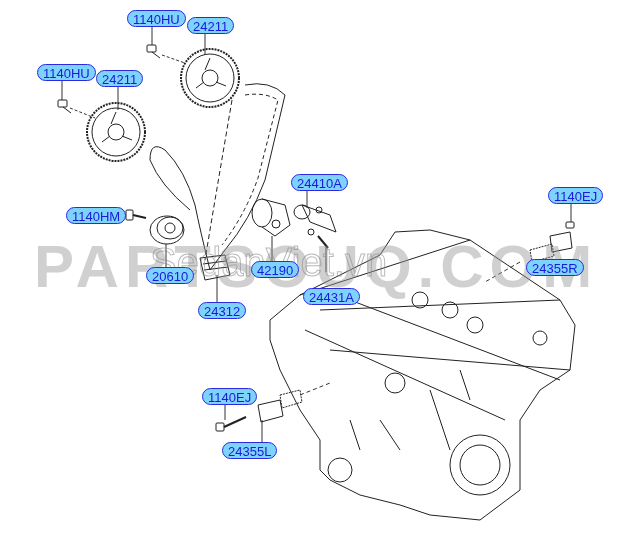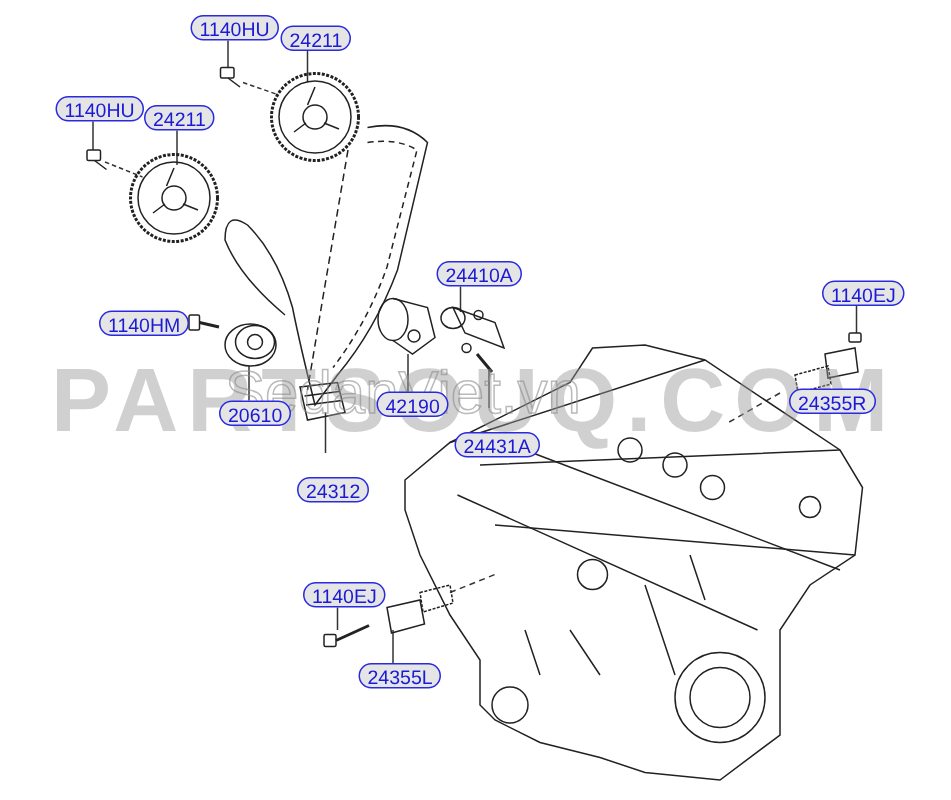--- a/index.html
+++ b/index.html
@@ -1,18 +1,18 @@
 <!DOCTYPE html>
 <html><head>
 <meta charset="utf-8">
 <style>
   html,body{margin:0;padding:0;background:#fff;}
   #canvas{position:relative;width:634px;height:533px;overflow:hidden;background:#fff;font-family:"Liberation Sans",sans-serif;}
   svg.drawing{position:absolute;left:0;top:0;}
-  .callout{position:absolute;height:17px;line-height:17px;padding:0 5px;border:1.3px solid #2a2ae0;border-radius:9px;background:#e5e5e5;color:#1a1ad8;font-size:13px;white-space:nowrap;box-sizing:border-box;cursor:pointer;}
+  .callout{position:absolute;height:17px;line-height:17px;padding:0 5px;border:1.3px solid #2a2ae0;border-radius:9px;background:#7dd3fc;color:#1a1ad8;font-size:13px;white-space:nowrap;box-sizing:border-box;cursor:pointer;}
   .wm1{position:absolute;left:34px;top:232px;font-family:"Liberation Sans",sans-serif;font-weight:bold;font-size:60px;letter-spacing:6px;color:rgba(150,150,150,0.45);white-space:nowrap;}
   .wm2{position:absolute;left:150px;top:240px;font-family:"Liberation Sans",sans-serif;font-size:40px;color:rgba(255,255,255,0);-webkit-text-stroke:1px rgba(140,140,140,0.6);white-space:nowrap;}
 </style>
 </head>
 <body>
 
 <div id="canvas">
   <svg class="drawing" width="634" height="533" viewBox="0 0 634 533" fill="none" stroke="#222" stroke-width="1">
 
     <g stroke="#333">
@@ -126,16 +126,16 @@
   <div class="callout" style="left:187px;top:17px">24211</div>
   <div class="callout" style="left:37px;top:64px">1140HU</div>
   <div class="callout" style="left:96px;top:70px">24211</div>
   <div class="callout" style="left:291px;top:174px">24410A</div>
   <div class="callout" style="left:548px;top:187px">1140EJ</div>
   <div class="callout" style="left:66px;top:207px">1140HM</div>
   <div class="callout" style="left:146px;top:267px">20610</div>
   <div class="callout" style="left:251px;top:261px">42190</div>
   <div class="callout" style="left:303px;top:288px">24431A</div>
   <div class="callout" style="left:526px;top:259px">24355R</div>
-  <div class="callout" style="left:198px;top:318px">24312</div>
+  <div class="callout" style="left:198px;top:302px">24312</div>
   <div class="callout" style="left:202px;top:388px">1140EJ</div>
-  <div class="callout" style="left:239px;top:442px">24355L</div>
+  <div class="callout" style="left:222px;top:442px">24355L</div>
 </div>
 
 </body></html>

